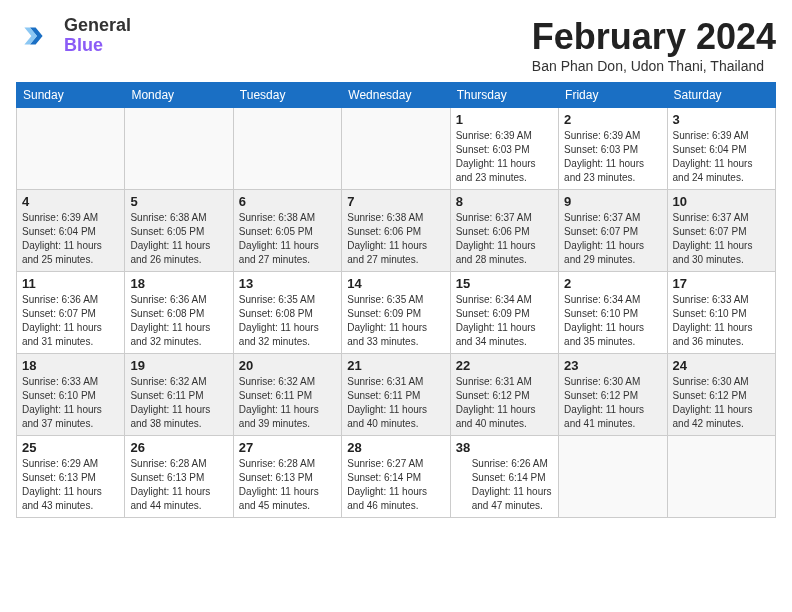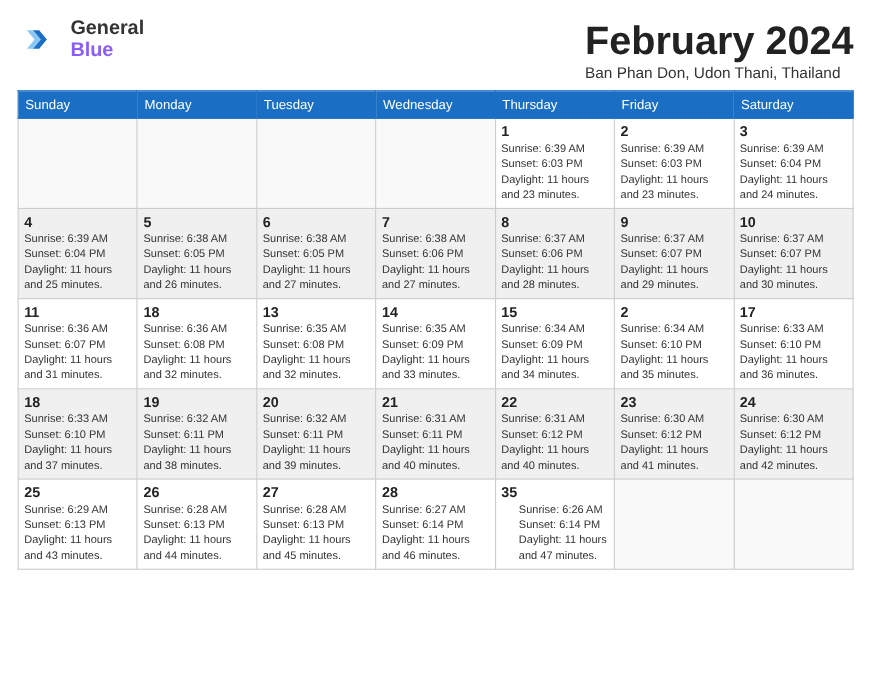--- a/index.html
+++ b/index.html
@@ -323,21 +323,21 @@
 and 45 minutes.</div>
         </td>
         <td>
           <div class="day-number">28</div>
           <div class="day-info" style="white-space: pre-line;">Sunrise: 6:27 AM
 Sunset: 6:14 PM
 Daylight: 11 hours
 and 46 minutes.</div>
         </td>
         <td>
-          <div class="day-number">35</div>
+          <div class="day-number">38</div>
           <div class="day-info" style="white-space: pre-line; margin-left: 16px;">Sunrise: 6:26 AM
 Sunset: 6:14 PM
 Daylight: 11 hours
 and 47 minutes.</div>
         </td>
         <td class="empty-cell"></td>
         <td class="empty-cell"></td>
       </tr>
     </tbody>
 </table>

